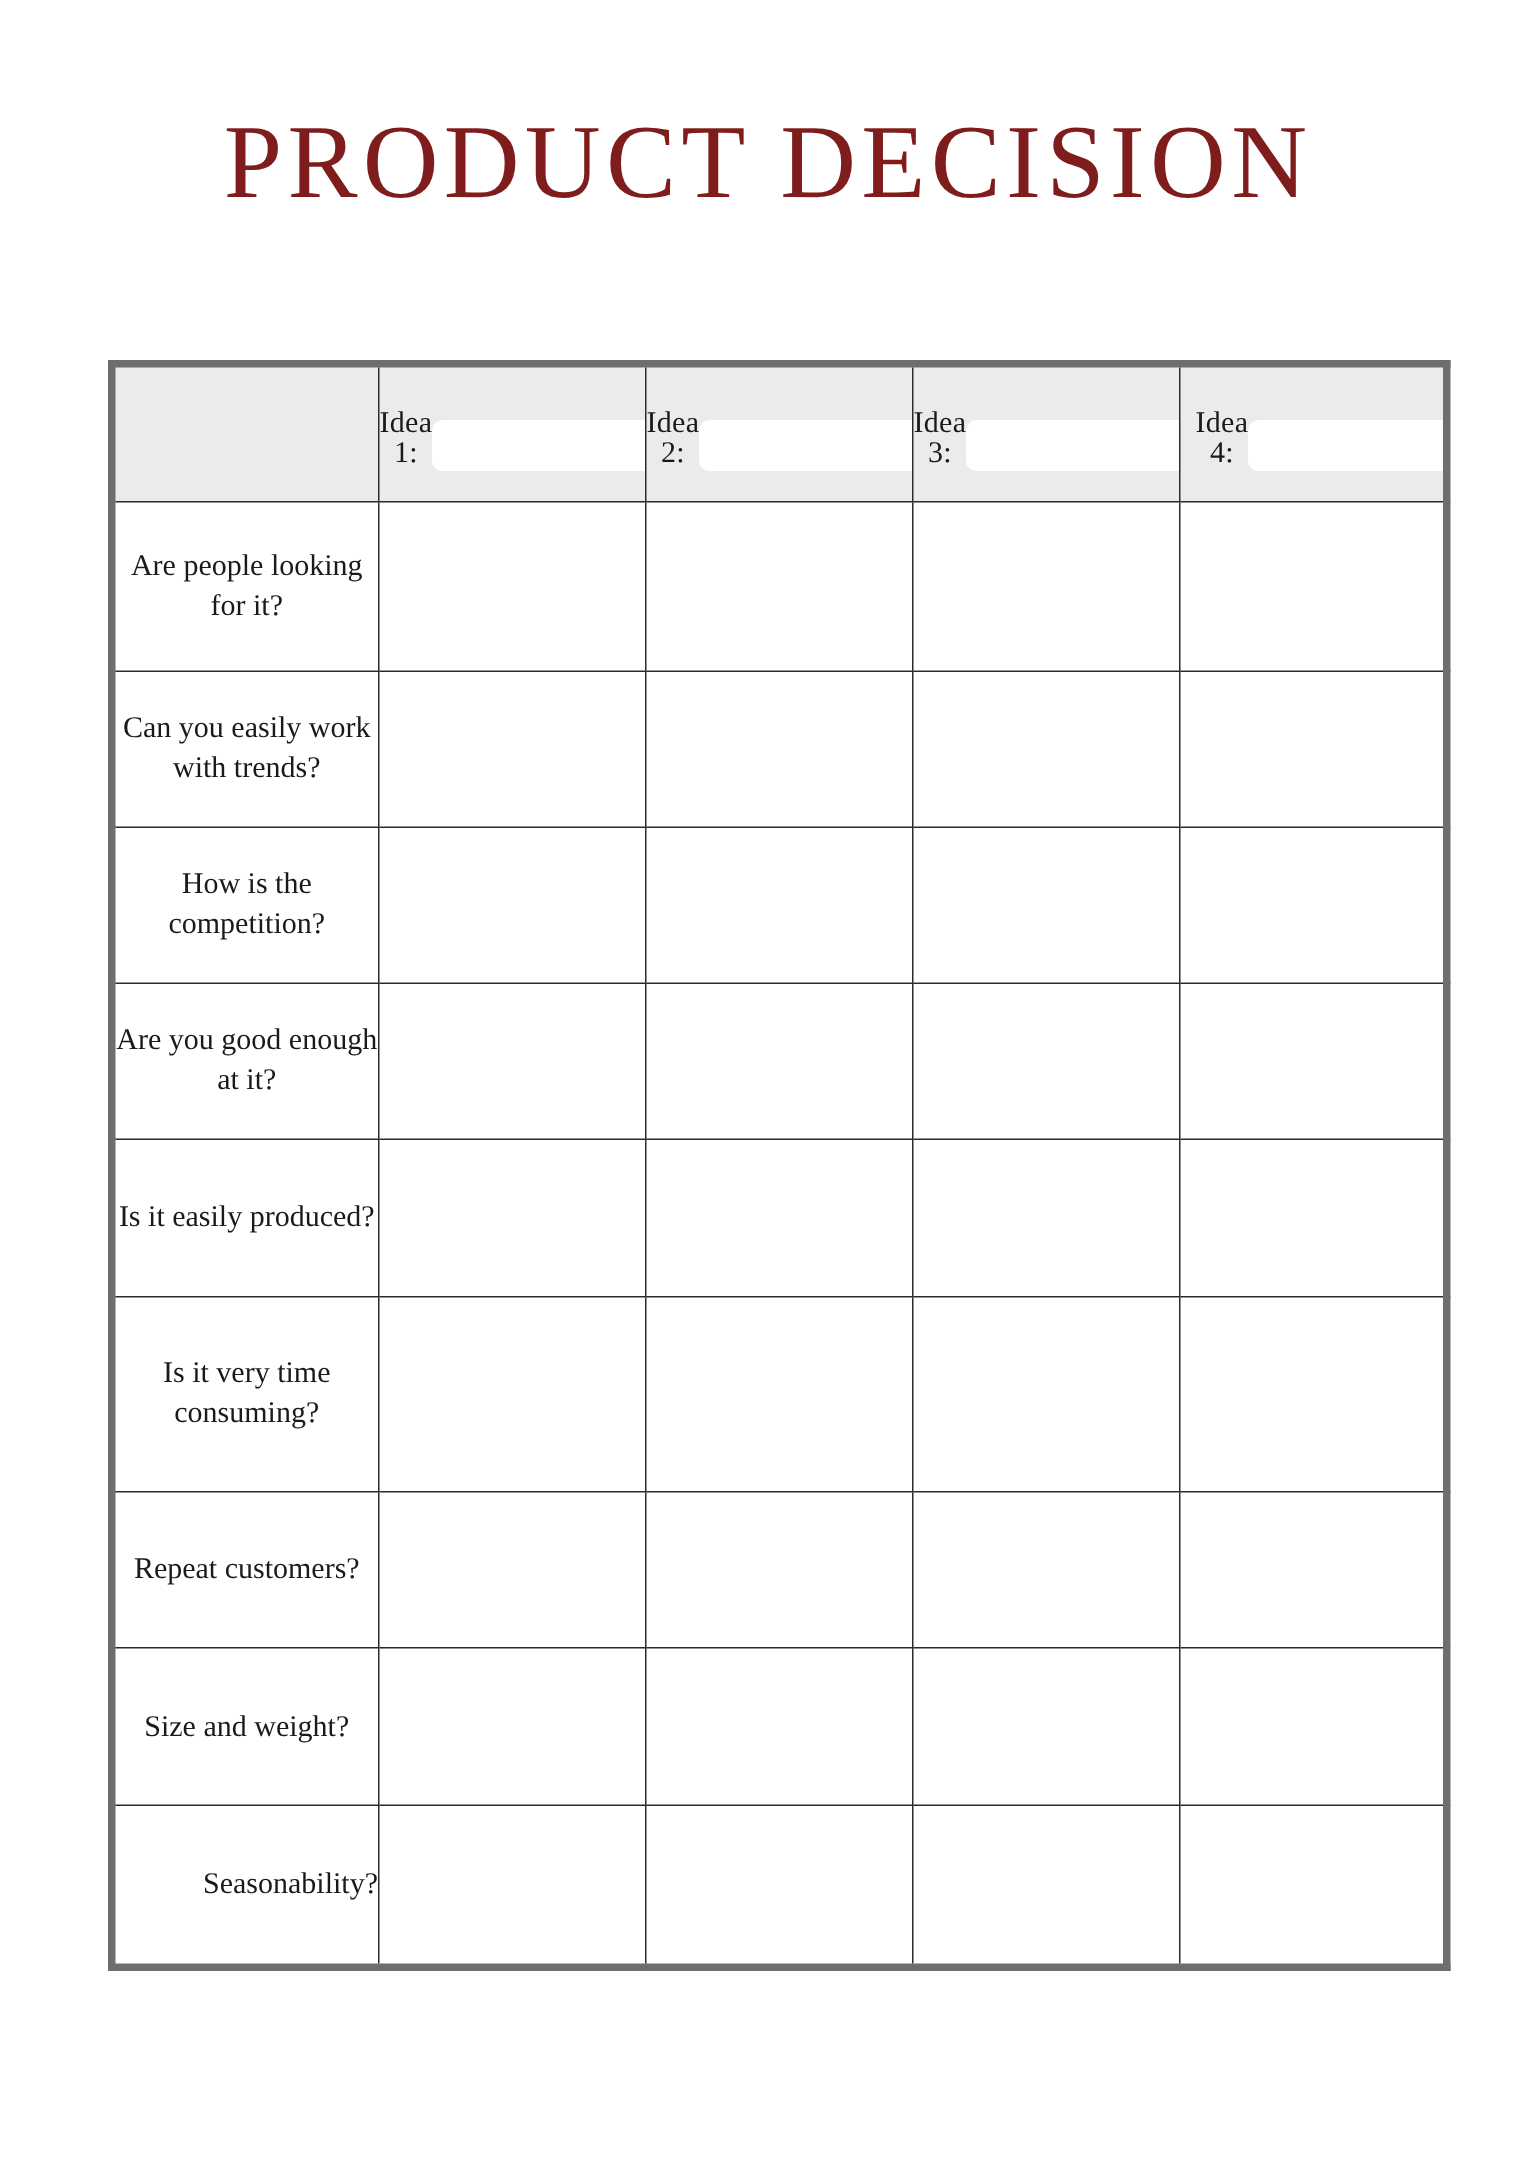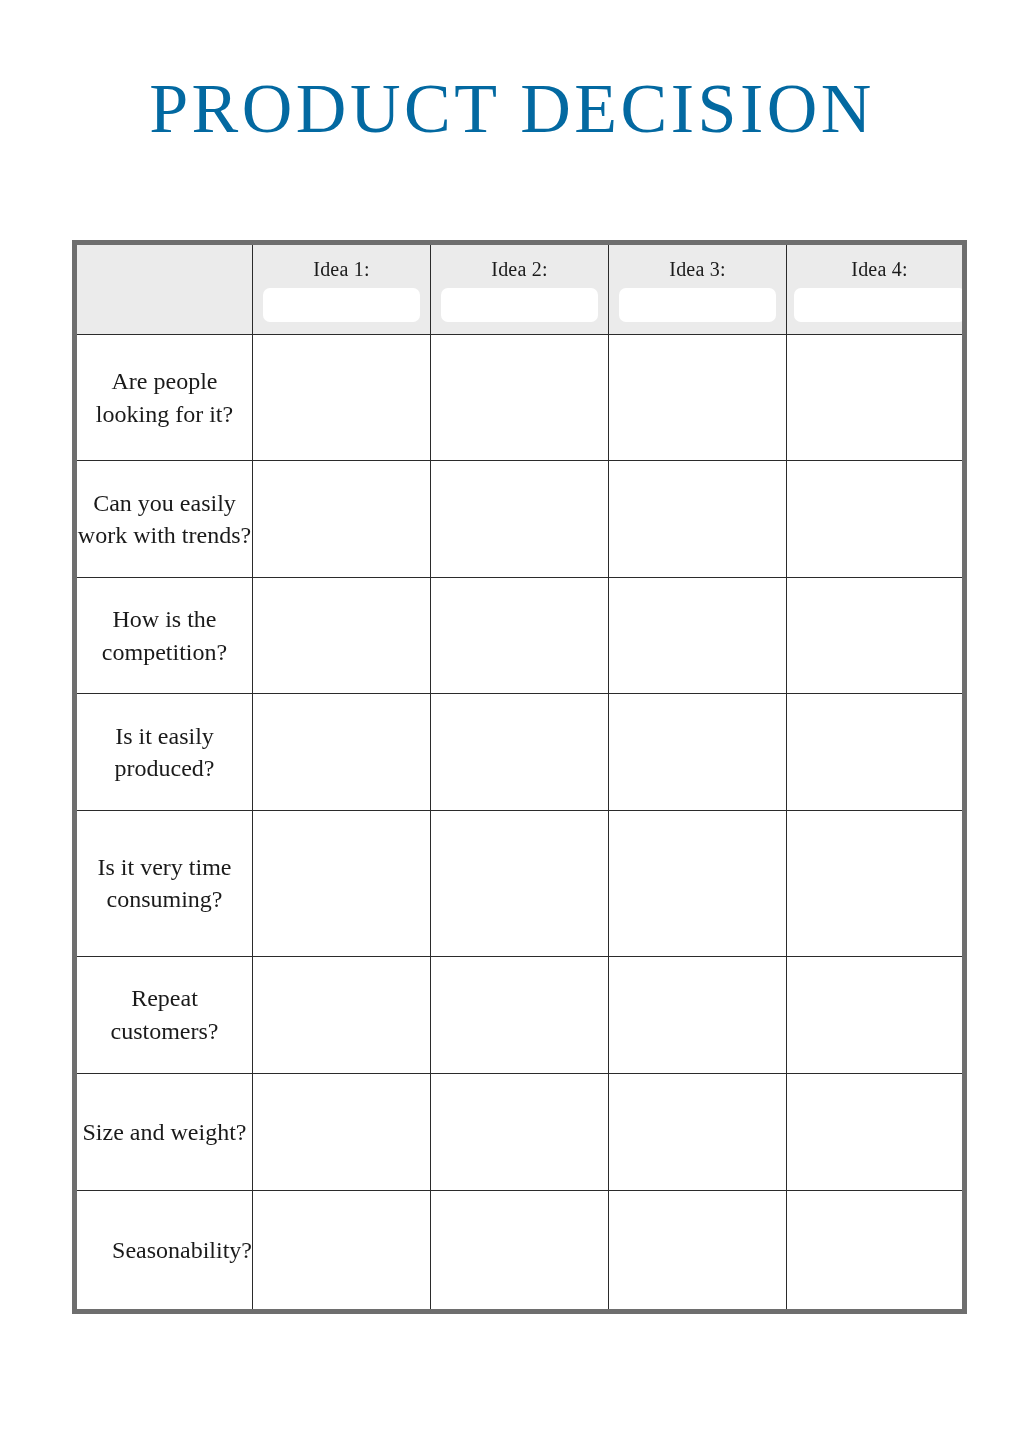--- a/index.html
+++ b/index.html
@@ -22,21 +22,21 @@
   .page-title {
     position: absolute;
     top: 72px;
     left: 0;
     width: 1024px;
     text-align: center;
     font-family: "Liberation Serif", "DejaVu Serif", serif;
     font-size: 70px;
     font-weight: 400;
     letter-spacing: 3.5px;
-    color: #0369a1;
+    color: #7f1d1d;
     line-height: 1.05;
     white-space: nowrap;
   }
 
   
   .worksheet-wrap {
     position: absolute;
     left: 72px;
     top: 240px;
     width: 880px;
@@ -70,21 +70,20 @@
     border-top: none;
     vertical-align: top;
   }
 
   .head-row th.head-blank {
     border-left: none;
   }
 
   .head-cell-inner {
     display: flex;
-    flex-direction: column;
     align-items: center;
     justify-content: flex-start;
     height: 100%;
     padding-top: 14px;
     position: relative;
     overflow: hidden;
   }
 
   .idea-label {
     font-size: 20px;
@@ -113,21 +112,21 @@
   .head-row th.head-idea-4 .head-cell-inner { padding-left: 10px; }
   .head-row th.head-idea-4 .idea-input { width: 172px; }
 
   
   .q-row td {
     background: #ffffff;
   }
 
   .q-label {
     text-align: center;
-    font-size: 24px;
+    font-size: 20px;
     line-height: 1.35;
     color: #1a1a1a;
     padding: 6px 10px;
     border-left: none;
   }
 
   .q-cell {
     background: #ffffff;
   }
 
@@ -217,20 +216,27 @@
       </tr>
 
       <tr class="q-row r1">
         <td class="q-label">How is the competition?</td>
         <td class="q-cell"></td>
         <td class="q-cell"></td>
         <td class="q-cell"></td>
         <td class="q-cell"></td>
       </tr>
 
+      <tr class="q-row r3">
+        <td class="q-label">Are you good enough at it?</td>
+        <td class="q-cell"></td>
+        <td class="q-cell"></td>
+        <td class="q-cell"></td>
+        <td class="q-cell"></td>
+      </tr>
 
 
       <tr class="q-row r5">
         <td class="q-label">Is it easily produced?</td>
         <td class="q-cell"></td>
         <td class="q-cell"></td>
         <td class="q-cell"></td>
         <td class="q-cell"></td>
       </tr>
 

